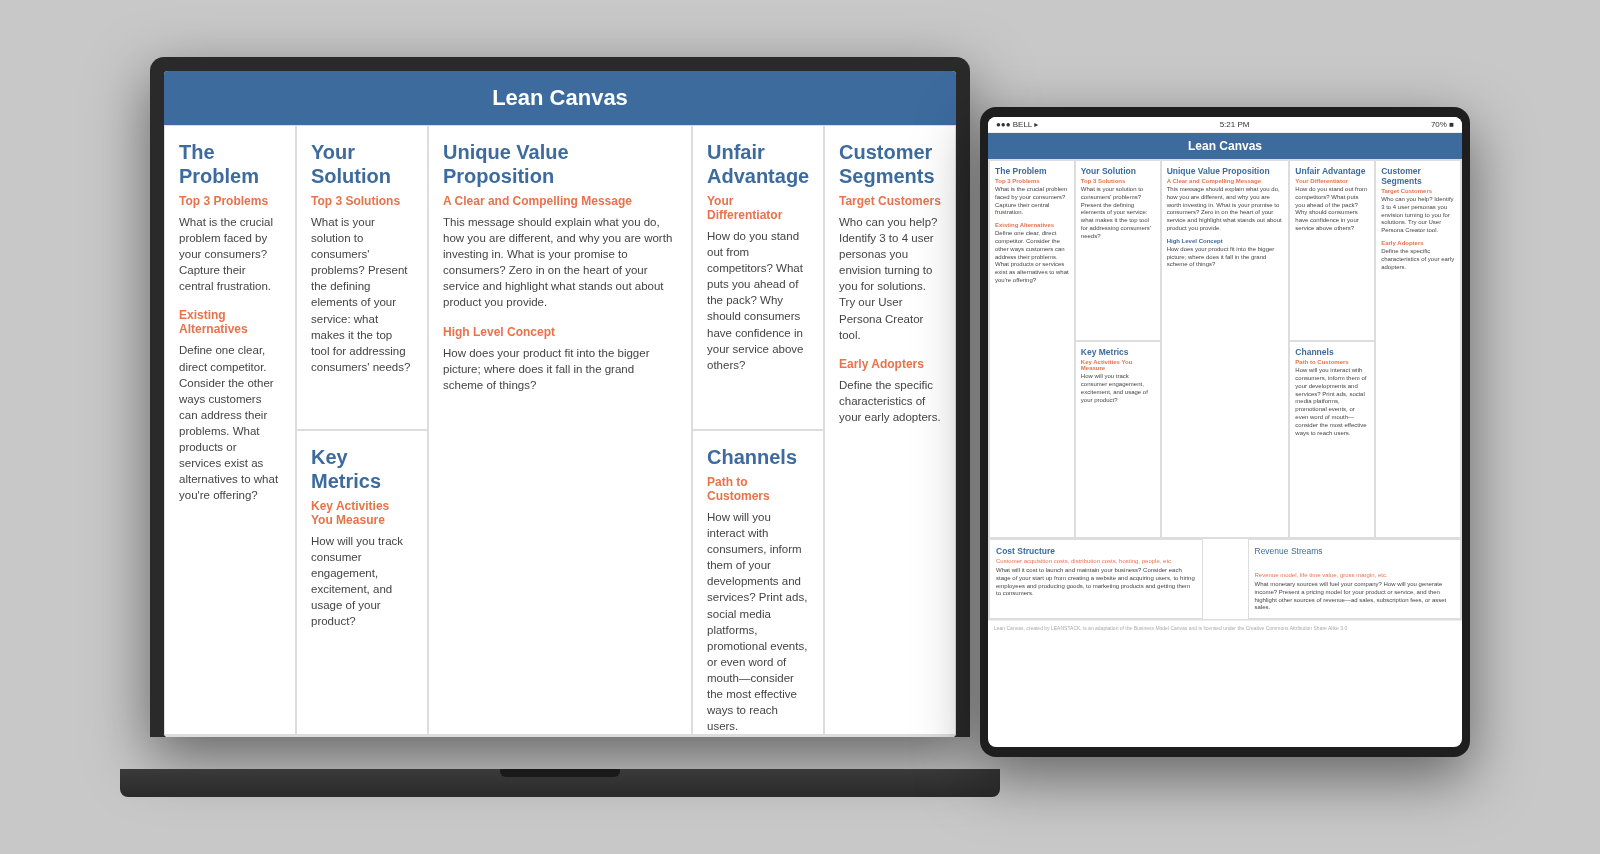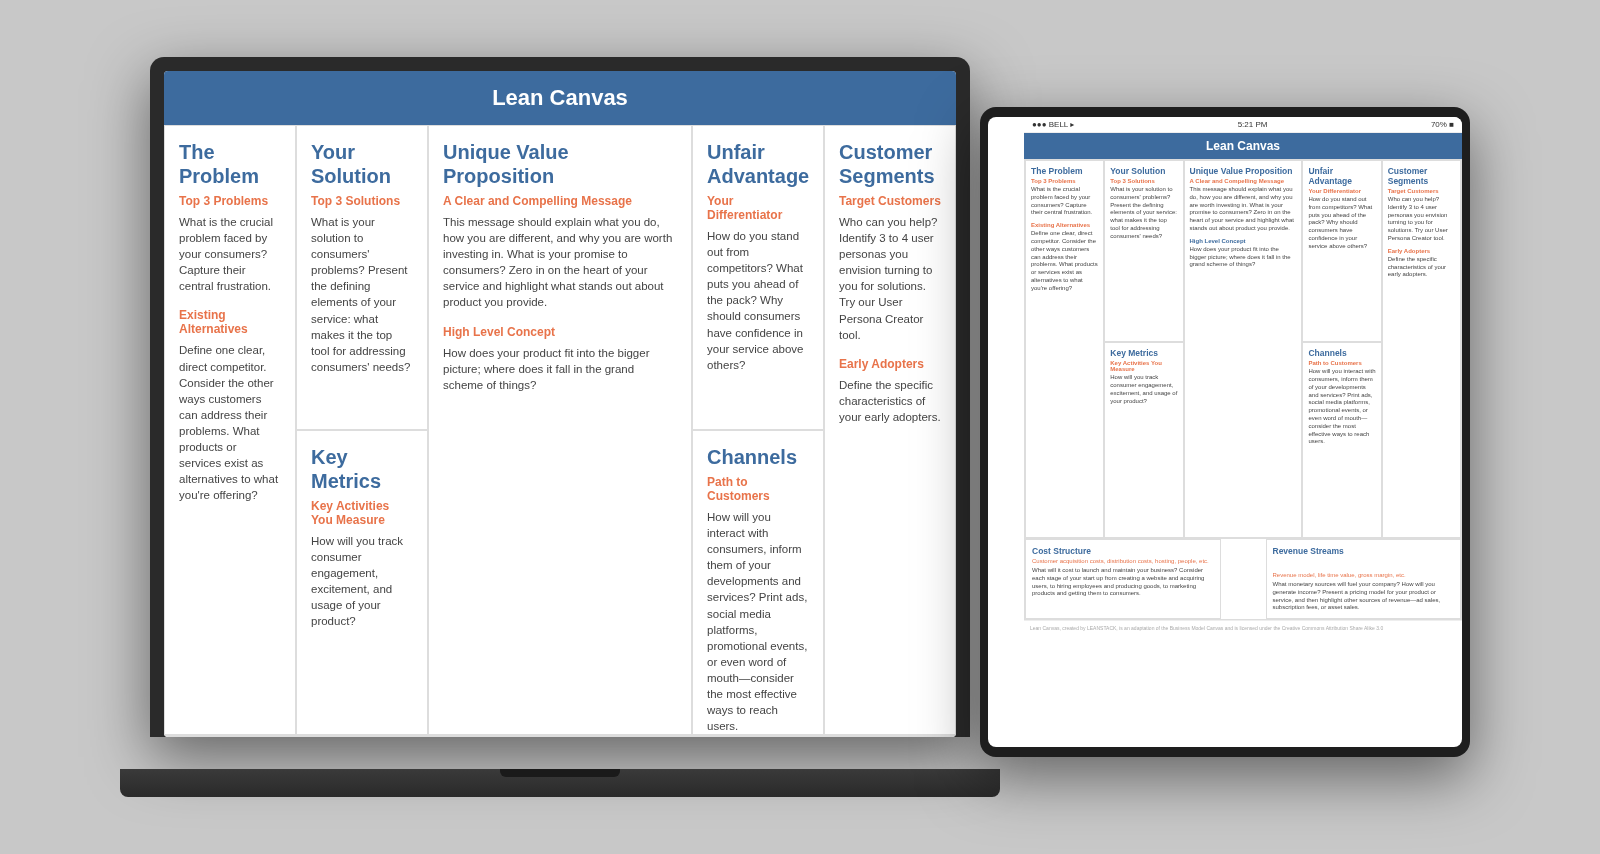--- a/index.html
+++ b/index.html
@@ -88,21 +88,20 @@
       box-shadow: 0 20px 60px rgba(0,0,0,0.5);
       z-index: 2;
     }
 
     .tablet-screen {
       width: 100%;
       height: 100%;
       background: white;
       border-radius: 8px;
       overflow: hidden;
-      padding-left: 36px;
     }
 
     .tablet-status-bar {
       background: white;
       display: flex;
       justify-content: space-between;
       align-items: center;
       padding: 3px 8px;
       font-size: 8px;
       color: #333;
@@ -346,21 +345,21 @@
 
         </div>
 
         <div style="display:grid;grid-template-columns:1fr 1fr;border:0.5px solid #ddd;border-top:none;gap:45px;">
           <div style="border:0.5px solid #ddd;padding:6px;overflow:hidden;">
             <div style="font-size:8.5px;font-weight:bold;color:#3d6b9e;margin-bottom:2px;">Cost Structure</div>
             <div style="font-size:6px;color:#e8734a;margin-bottom:3px;">Customer acquisition costs, distribution costs, hosting, people, etc.</div>
             <div style="font-size:6px;color:#444;line-height:1.3;">What will it cost to launch and maintain your business? Consider each stage of your start up from creating a website and acquiring users, to hiring employees and producing goods, to marketing products and getting them to consumers.</div>
           </div>
           <div style="border:0.5px solid #ddd;padding:6px;overflow:hidden;">
-            <div style="font-size:8.5px;font-weight:bold;color:#3d6b9e;margin-bottom:16px;">Revenue Streams</div>
+            <div style="font-size:8.5px;font-weight:normal;color:#3d6b9e;margin-bottom:16px;">Revenue Streams</div>
             <div style="font-size:6px;color:#e8734a;margin-bottom:3px;">Revenue model, life time value, gross margin, etc.</div>
             <div style="font-size:6px;color:#444;line-height:1.3;">What monetary sources will fuel your company? How will you generate income? Present a pricing model for your product or service, and then highlight other sources of revenue—ad sales, subscription fees, or asset sales.</div>
           </div>
         </div>
 
         <div style="font-size:5px;color:#aaa;padding:4px 6px;border-top:0.5px solid #eee;">
           <span>Lean Canvas, created by LEANSTACK, is an adaptation of the Business Model Canvas and is licensed under the Creative Commons Attribution Share Alike 3.0</span>
         </div>
 
       </div>

